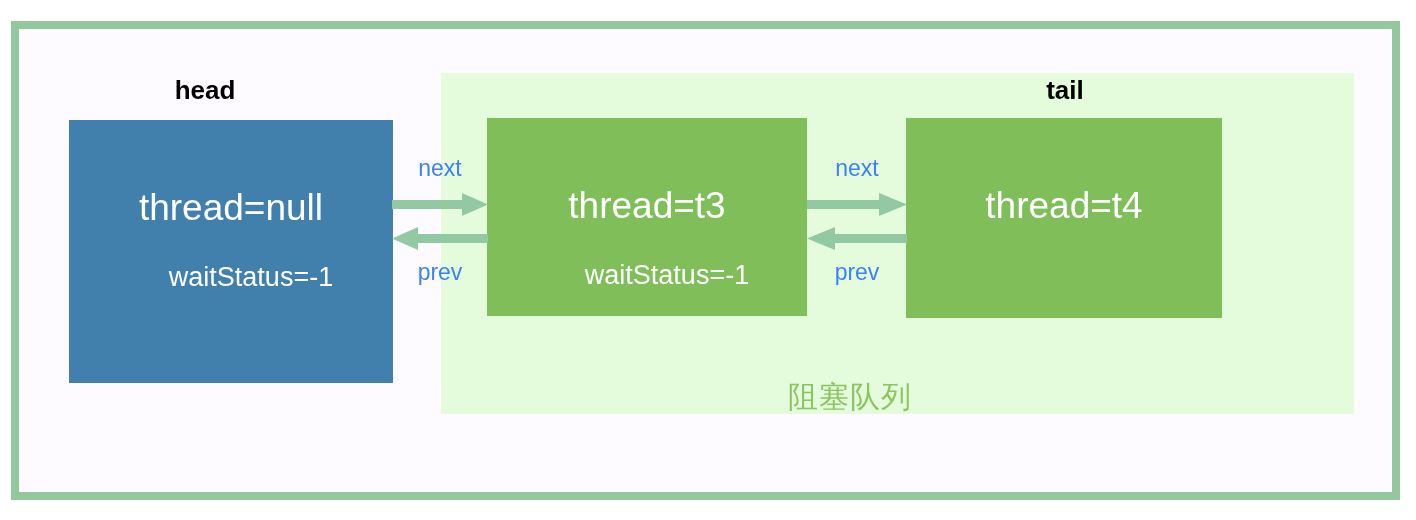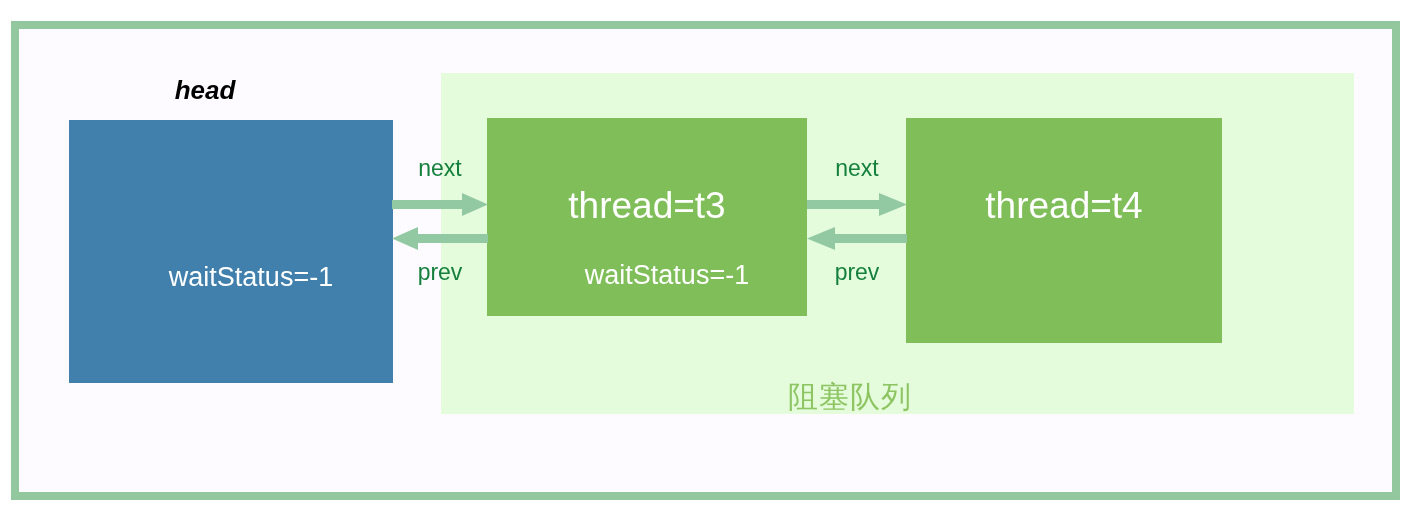--- a/index.html
+++ b/index.html
@@ -91,51 +91,50 @@
     left: 487px;
     top: 118px;
     width: 320px;
     height: 198px;
     background: #7fbe59;
   }
   .node-t4 {
     left: 906px;
     top: 118px;
     width: 316px;
-    height: 225px;
+    height: 200px;
     background: #7fbe59;
   }
   
   .node-caption {
     position: absolute;
     font-size: 26px;
     font-weight: 700;
     color: #000000;
     text-align: center;
     white-space: nowrap;
     line-height: 30px;
-    font-style: italic;
   }
   .caption-head { left: 140px; top: 75px; width: 130px; }
   .caption-tail { left: 1000px; top: 75px; width: 130px; }
   
   .arrows {
     position: absolute;
     height: 130px;
   }
   .arrows-1 { left: 392px; top: 155px; width: 96px; }
   .arrows-2 { left: 807px; top: 155px; width: 100px; }
   .arrow-label {
     position: absolute;
     left: 0;
     right: 0;
     text-align: center;
     font-size: 23px;
     line-height: 26px;
-    color: #15803d;
+    color: #3b82f6;
     white-space: nowrap;
   }
   .label-next { top: 0px; }
   .label-prev { top: 104px; }
   .arrow-svg {
     position: absolute;
     left: 0;
     top: 36px;
   }
 </style>
@@ -146,22 +145,24 @@
 
   <div class="frame">
     <div class="frame-inner"></div>
   </div>
 
   <div class="queue-region"></div>
   <div class="queue-caption">阻塞队列</div>
 
   <div class="node-caption caption-head">head</div>
 
+  <div class="node-caption caption-tail">tail</div>
 
   <div class="node node-head">
+    <div class="line1">thread=null</div>
     <div class="line2">waitStatus=-1</div>
   </div>
 
   <div class="node node-t3">
     <div class="line1">thread=t3</div>
     <div class="line2">waitStatus=-1</div>
   </div>
 
   <div class="node node-t4">
     <div class="line1">thread=t4</div>

